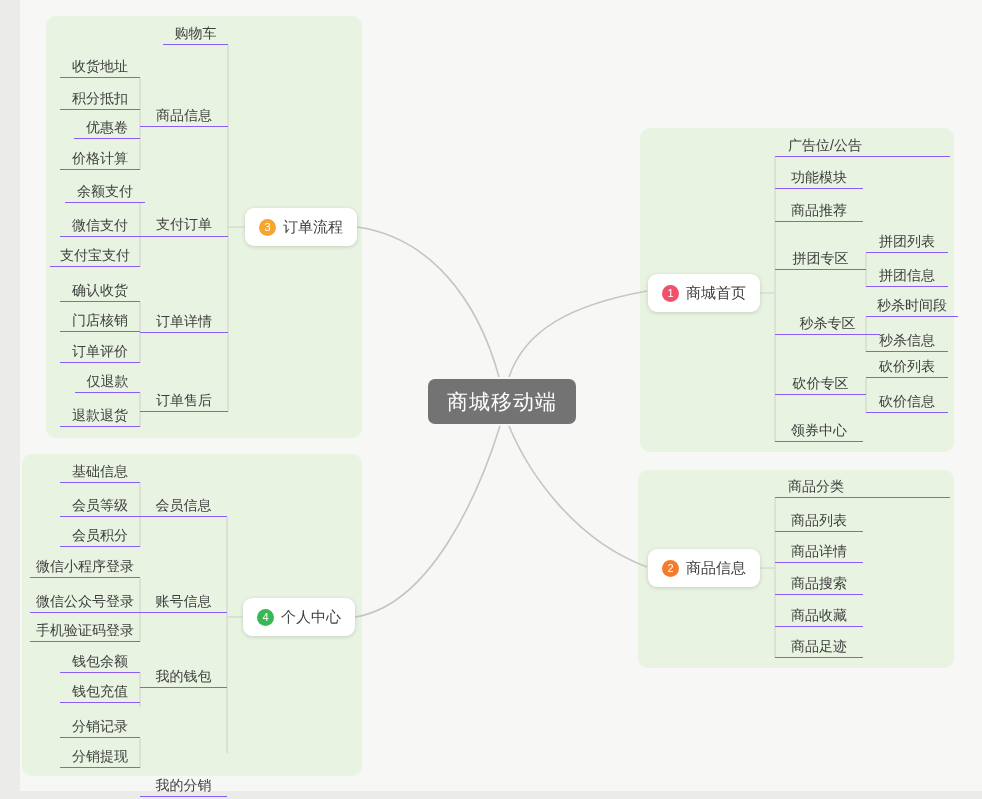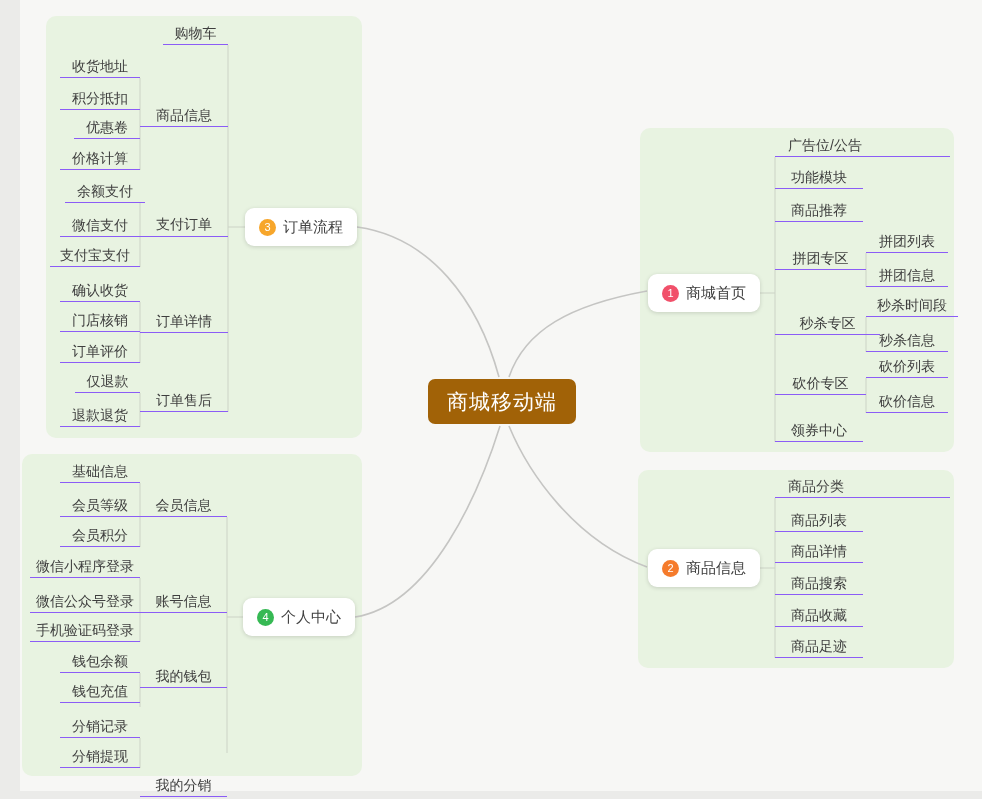--- a/index.html
+++ b/index.html
@@ -30,21 +30,21 @@
     width:17px;height:17px;border-radius:50%;
     display:flex;align-items:center;justify-content:center;
     color:#fff;font-size:11px;line-height:17px;flex:0 0 auto;
   }
   .badge-1{background:#f1506a;}
   .badge-2{background:#f57b2c;}
   .badge-3{background:#f7a62b;}
   .badge-4{background:#36b954;}
   .center-node{
     position:absolute;z-index:4;left:428px;top:379px;width:148px;height:45px;
-    background:#a16207;border-radius:7px;
+    background:#737373;border-radius:7px;
     display:flex;align-items:center;justify-content:center;
     font-size:21px;color:#ffffff;letter-spacing:1px;
   }
 </style>
 </head>
 <body>
 
 <div class="canvas"></div>
 
 <div class="panel" style="left:46px;top:16px;width:316px;height:422px;"></div>

